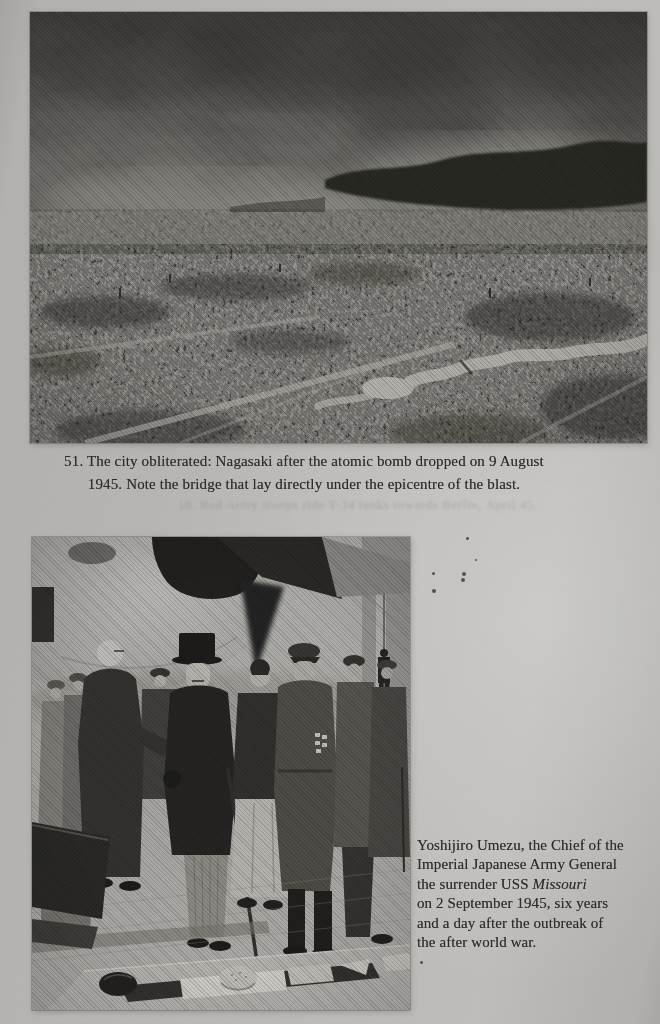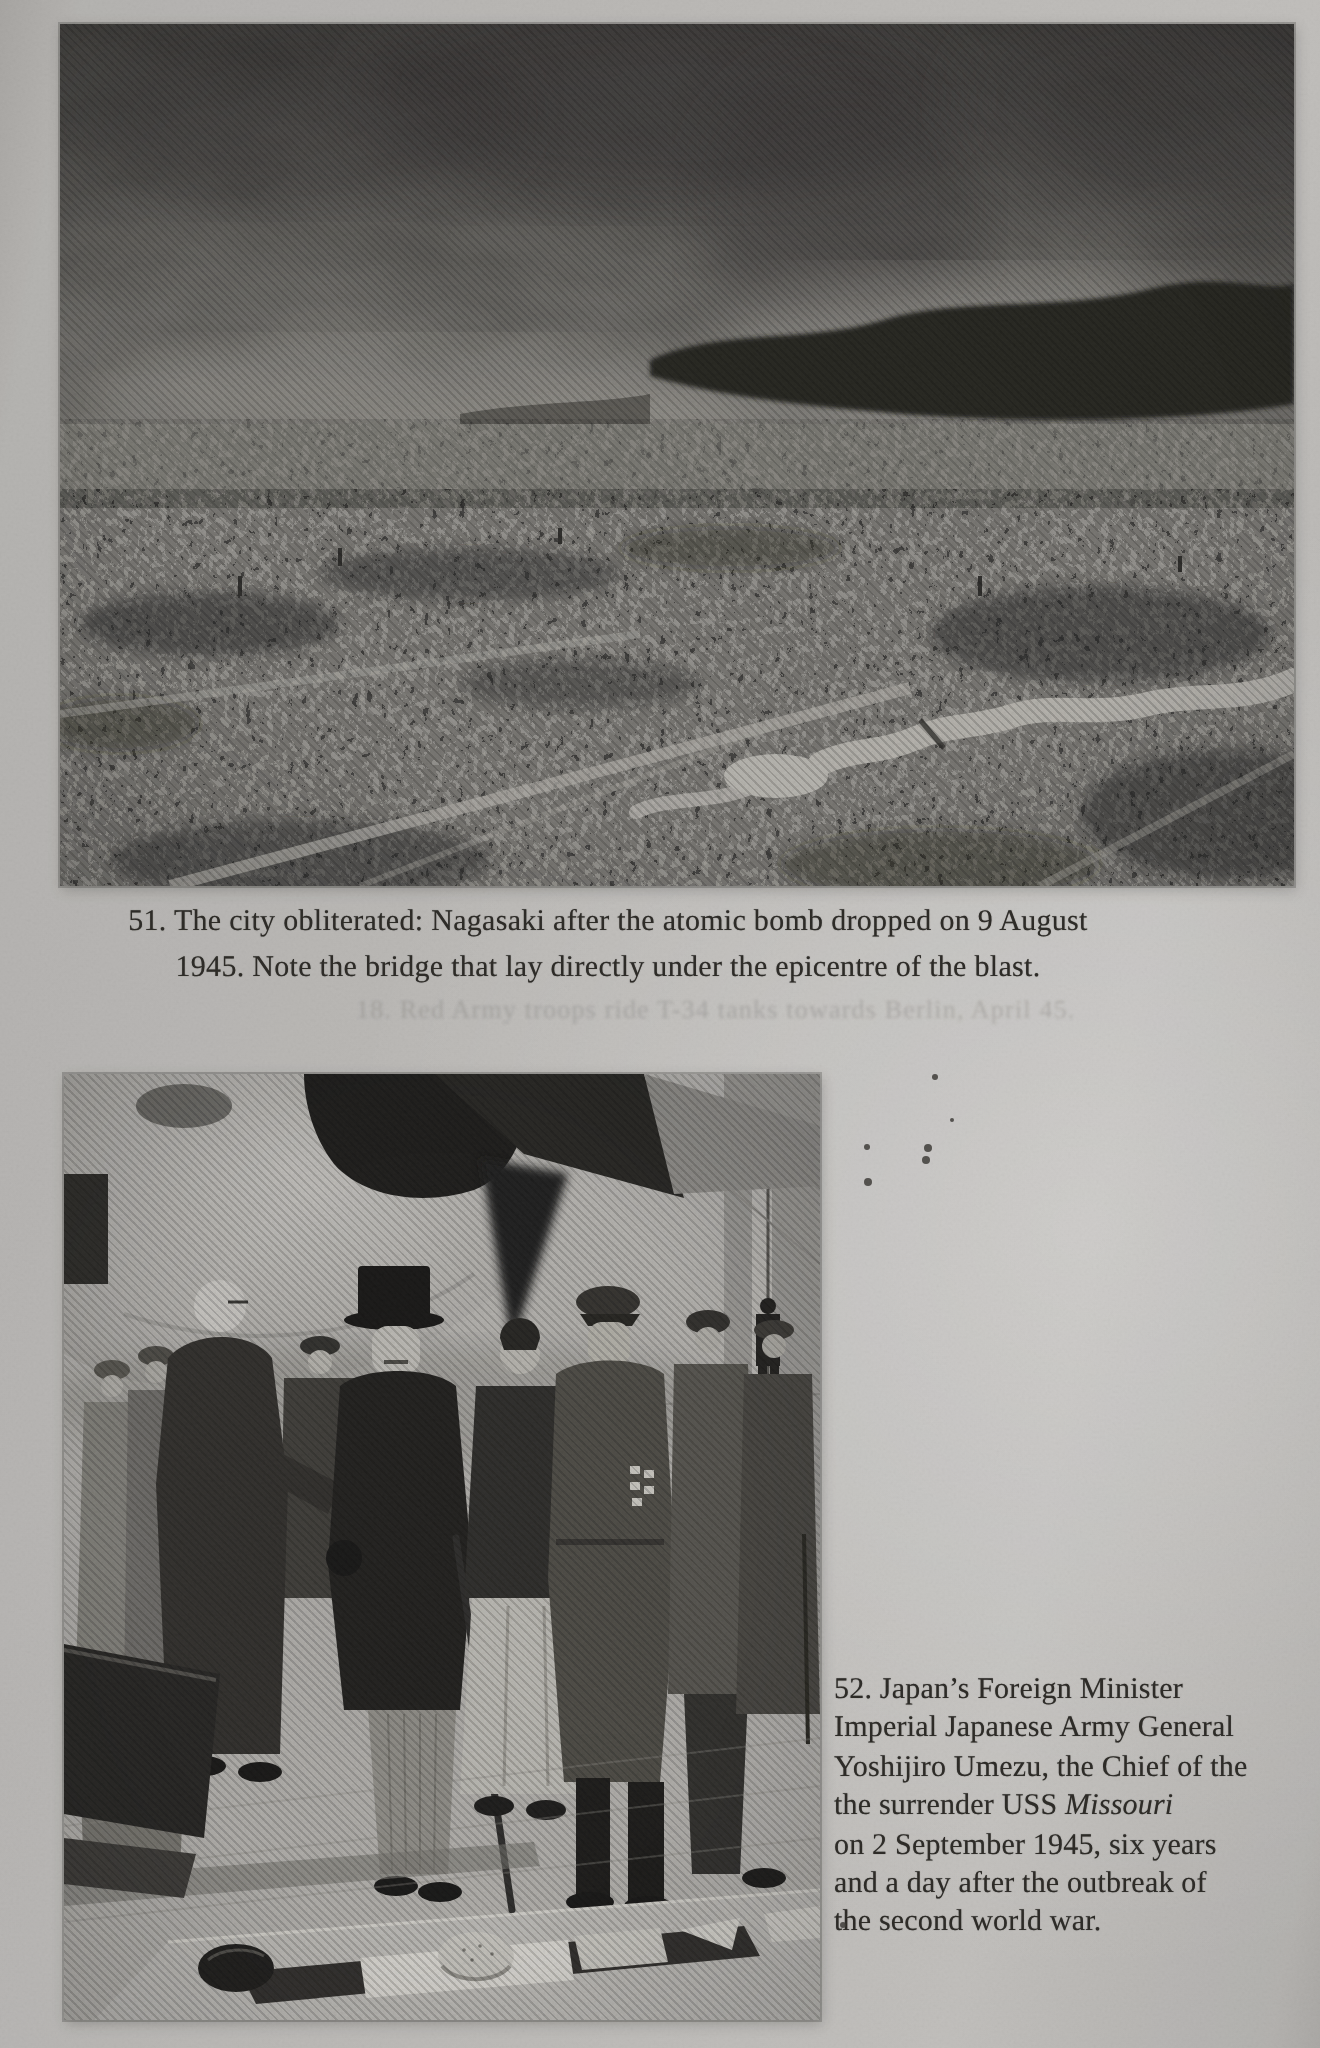--- a/index.html
+++ b/index.html
@@ -325,27 +325,26 @@
         <ellipse cx="86" cy="447" rx="19" ry="12" fill="#1c1b19"></ellipse>
         <path d="M72,443 A19 12 0 0 1 100,441" fill="none" stroke="#4e4c48" stroke-width="1.5"></path>
       </g>
 
       <rect x="0" y="0" width="378" height="473" filter="url(#b-grain)" opacity=".15" style="mix-blend-mode:multiply"></rect>
       <rect x="0" y="0" width="378" height="473" fill="url(#b-vg)"></rect>
     </svg>
   </div>
 
   <figcaption class="cap cap52">
-    <div>52. Japan’s Foreign Minister</div>
+    <div>Yoshijiro Umezu, the Chief of the</div>
     <div>Imperial Japanese Army General</div>
-    <div>Yoshijiro Umezu, the Chief of the</div>
     <div><span>the surrender USS </span><em>Missouri</em></div>
     <div>on 2 September 1945, six years</div>
     <div>and a day after the outbreak of</div>
-    <div>the second world war.</div>
+    <div>the after world war.</div>
   </figcaption>
 
   <div class="speck" style="left:466px;top:537px;width:3px;height:3px;"></div>
   <div class="speck" style="left:475px;top:559px;width:2px;height:2px;"></div>
   <div class="speck" style="left:432px;top:572px;width:3px;height:3px;"></div>
   <div class="speck" style="left:462px;top:572px;width:4px;height:4px;"></div>
   <div class="speck" style="left:461px;top:578px;width:4px;height:4px;"></div>
   <div class="speck" style="left:432px;top:589px;width:4px;height:4px;"></div>
   <div class="speck" style="left:420px;top:961px;width:3px;height:3px;"></div>
 

